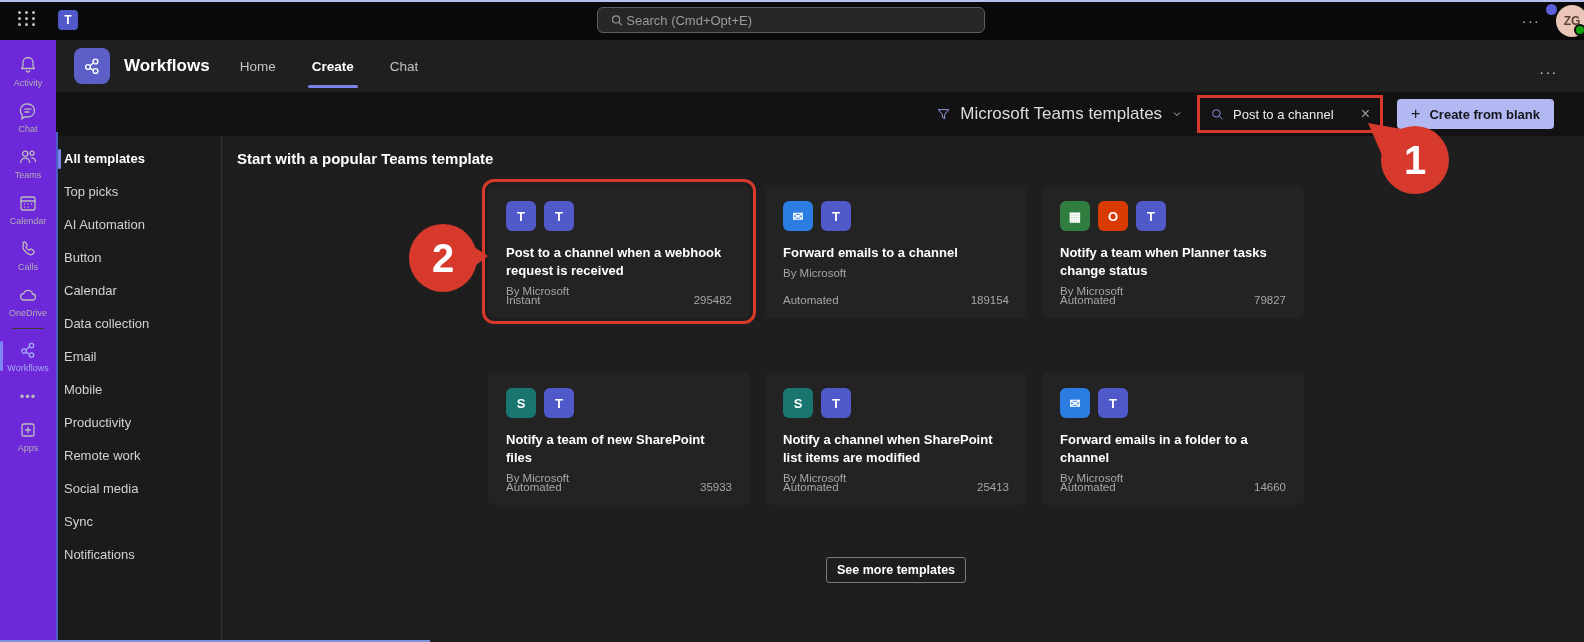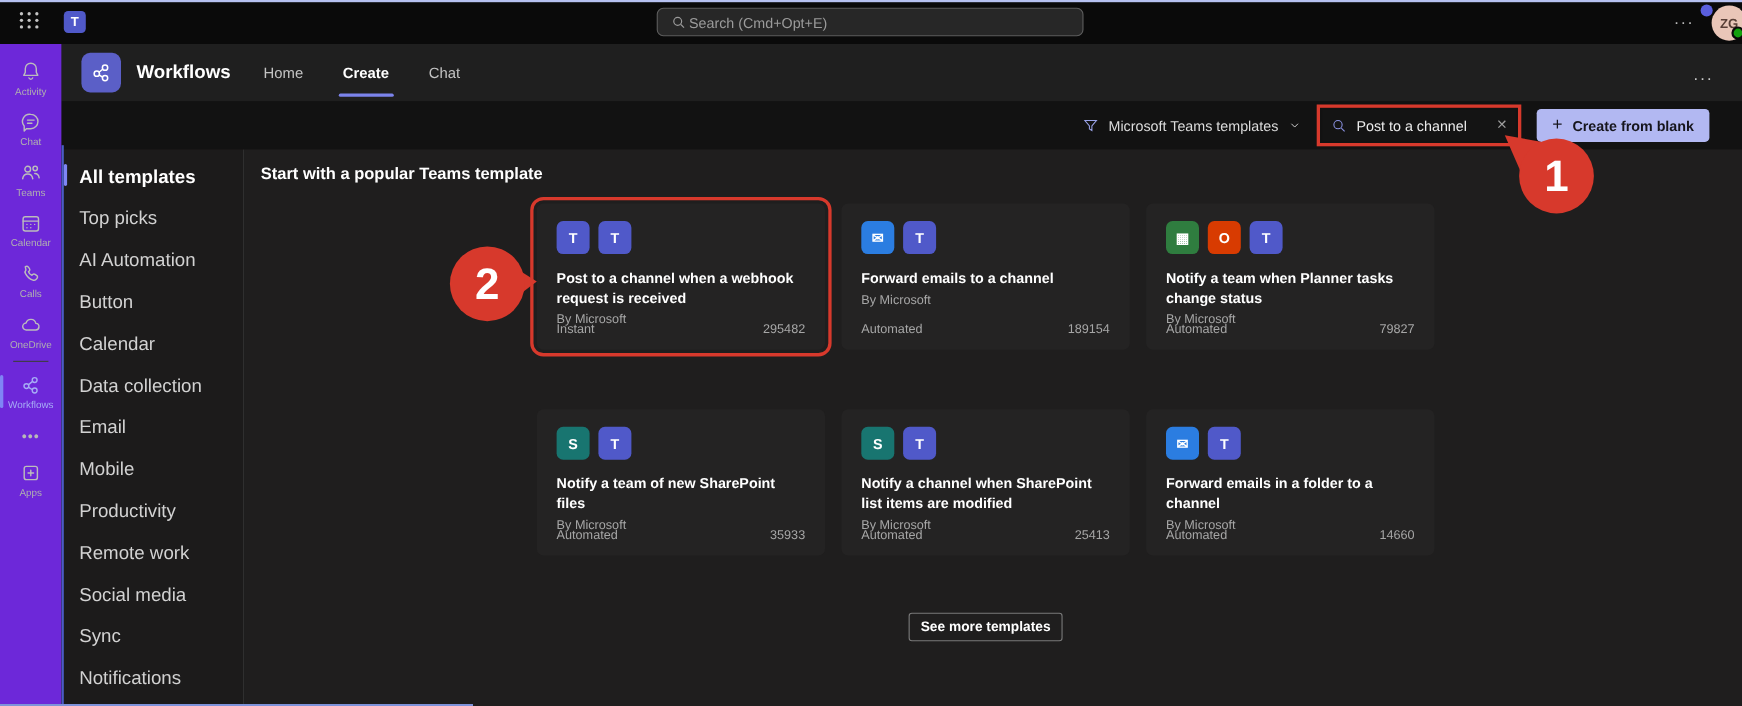--- a/index.html
+++ b/index.html
@@ -41,34 +41,34 @@
   .app-tile svg { stroke:#fff; fill:none; stroke-width:1.4; }
   .app-title { font-size:17px; font-weight:bold; margin-left:14px; }
   .tabs { display:flex; margin-left:30px; gap:36px; height:52px; }
   .tab { position:relative; display:flex; align-items:center; font-size:13.5px; color:#c3c3c3; cursor:pointer; }
   .tab.active { color:#fff; font-weight:bold; }
   .tab.active::after { content:""; position:absolute; left:-4px; right:-4px; bottom:4px; height:3px; border-radius:2px; background:#7b83eb; }
   .header-more { position:absolute; right:26px; top:16px; color:#c9c9c9; font-size:15px; letter-spacing:2px; cursor:pointer; }
 
   
   .toolbar { position:absolute; left:56px; top:92px; width:1528px; height:44px; background:#121212; display:flex; align-items:center; justify-content:flex-end; gap:14px; padding-right:30px; }
-  .filter { display:flex; align-items:center; gap:9px; color:#dcdcdc; font-size:13px; cursor:pointer; }
+  .filter { display:flex; align-items:center; gap:9px; color:#dcdcdc; font-size:17px; cursor:pointer; }
   .filter svg.funnel { stroke:#9aa3e8; fill:none; stroke-width:1.3; }
   .filter svg.chev { stroke:#dcdcdc; fill:none; stroke-width:1.4; }
   .search-annot { border:3px solid #d7392c; padding:2px; }
   .tmpl-search { width:176px; height:28px; background:#141414; display:flex; align-items:center; gap:8px; padding:0 8px; }
   .tmpl-search svg { stroke:#8a91e0; fill:none; stroke-width:1.3; flex:none; }
   .tmpl-search input { border:0; outline:0; background:transparent; color:#ececec; font-size:13px; width:110px; font-family:inherit; }
   .tmpl-search .clear { margin-left:auto; color:#9d9d9d; font-size:16px; cursor:pointer; line-height:1; }
   .create-btn { height:30px; border-radius:4px; background:#b2b8f2; color:#16151c; font-size:13px; font-weight:bold; display:flex; align-items:center; gap:9px; padding:0 14px; cursor:pointer; border:0; font-family:inherit; }
   .create-btn .plus { font-size:16px; font-weight:normal; }
 
   
   .sidebar { position:absolute; left:56px; top:136px; width:166px; height:506px; background:#1c1b1b; border-right:1px solid #323232; padding-top:6px; }
-  .side-item { position:relative; padding:9px 8px 9px 16px; font-size:17px; color:#d2d2d2; cursor:pointer; }
+  .side-item { position:relative; padding:9px 8px 9px 8px; font-size:13px; color:#d2d2d2; cursor:pointer; }
   .side-item.active { color:#fff; font-weight:bold; }
   .side-item.active::before { content:""; position:absolute; left:2px; top:7px; width:3px; height:20px; border-radius:2px; background:#7f85f5; }
 
   
   .main { position:absolute; left:222px; top:136px; width:1362px; height:506px; background:#1f1e1e; }
   .heading { position:absolute; left:15px; top:14px; font-size:15px; font-weight:bold; }
   .card { position:absolute; width:262px; height:133px; background:#242323; border-radius:6px; padding:16px 18px; cursor:pointer; }
   .card.hl { outline:3px solid #d7392c; outline-offset:3px; }
   .tiles { display:flex; gap:8px; }
   .tile { width:30px; height:30px; border-radius:6px; color:#fff; font-size:13px; font-weight:bold; display:flex; align-items:center; justify-content:center; }

